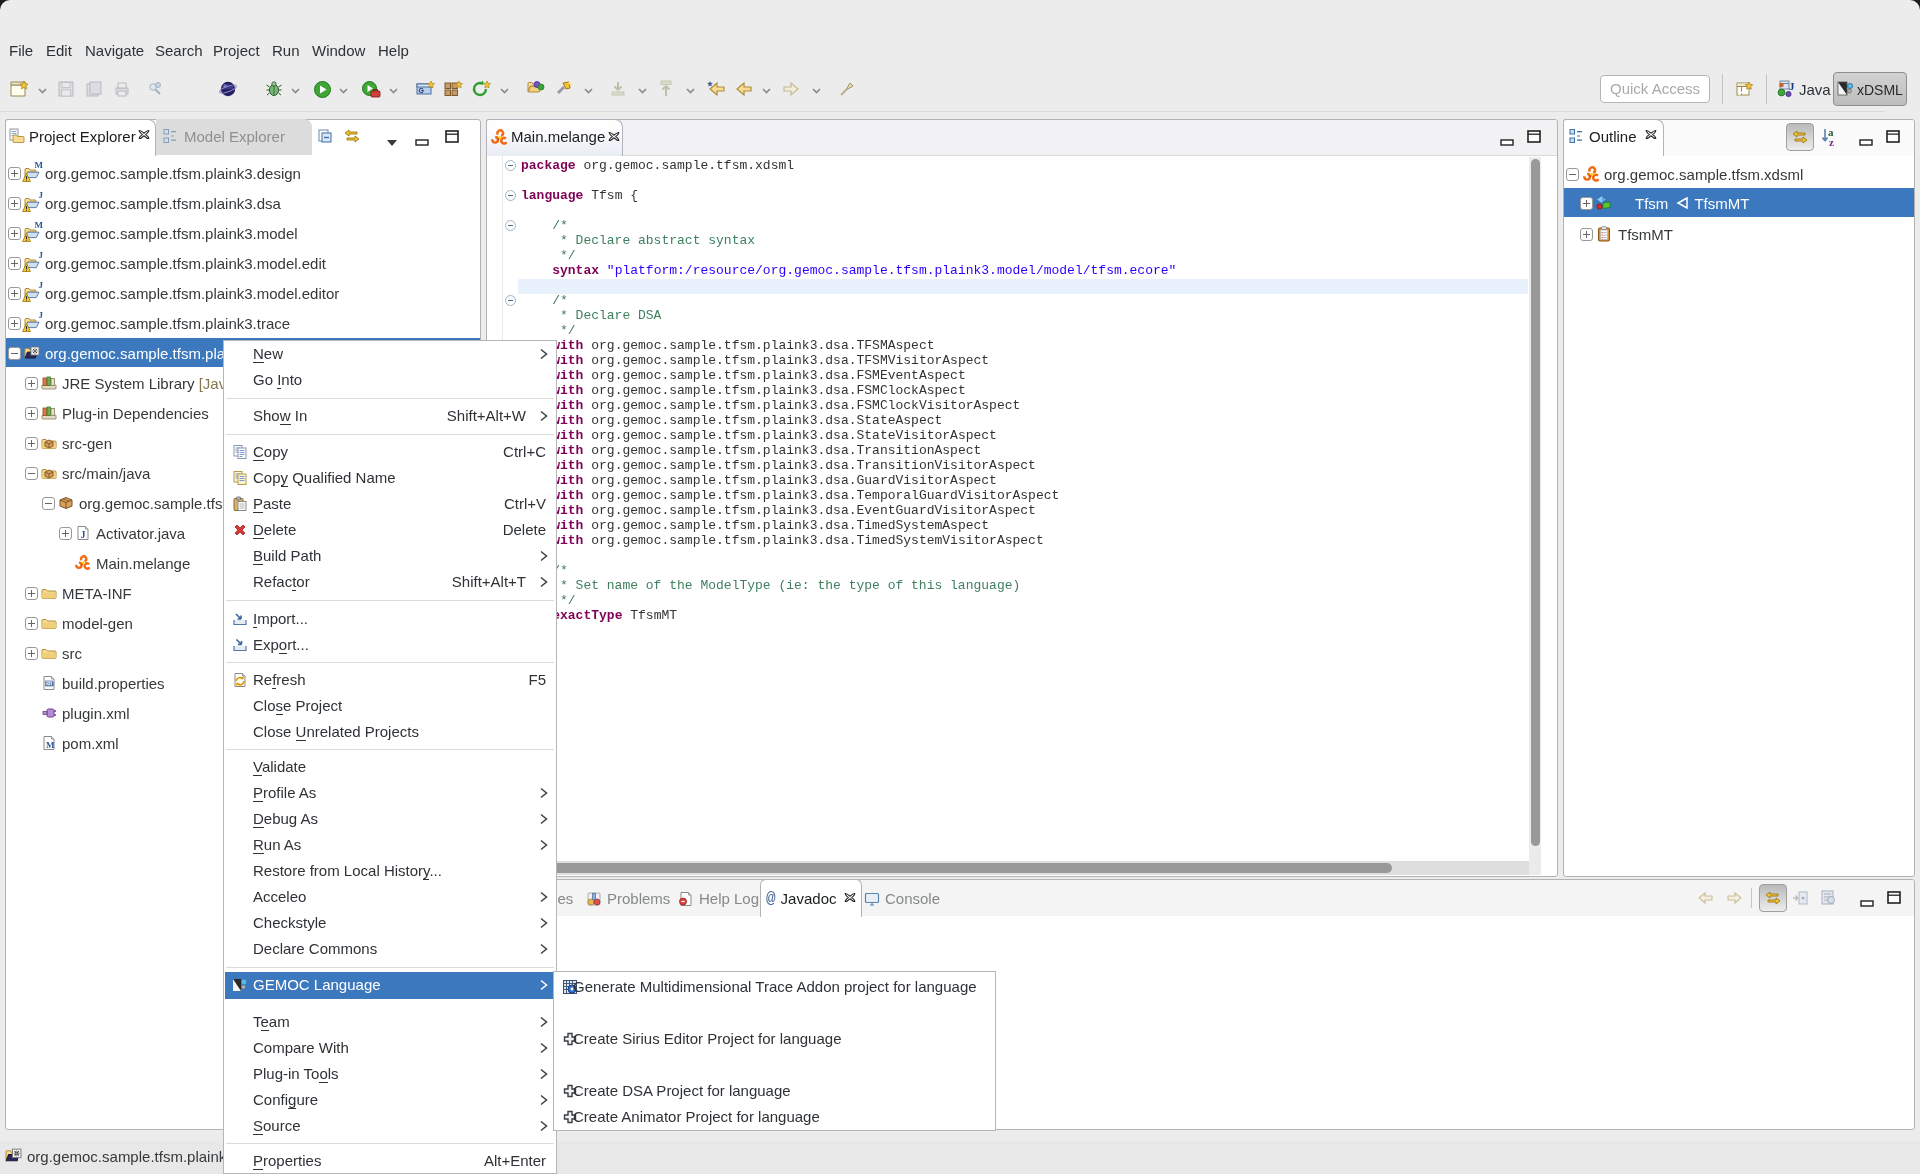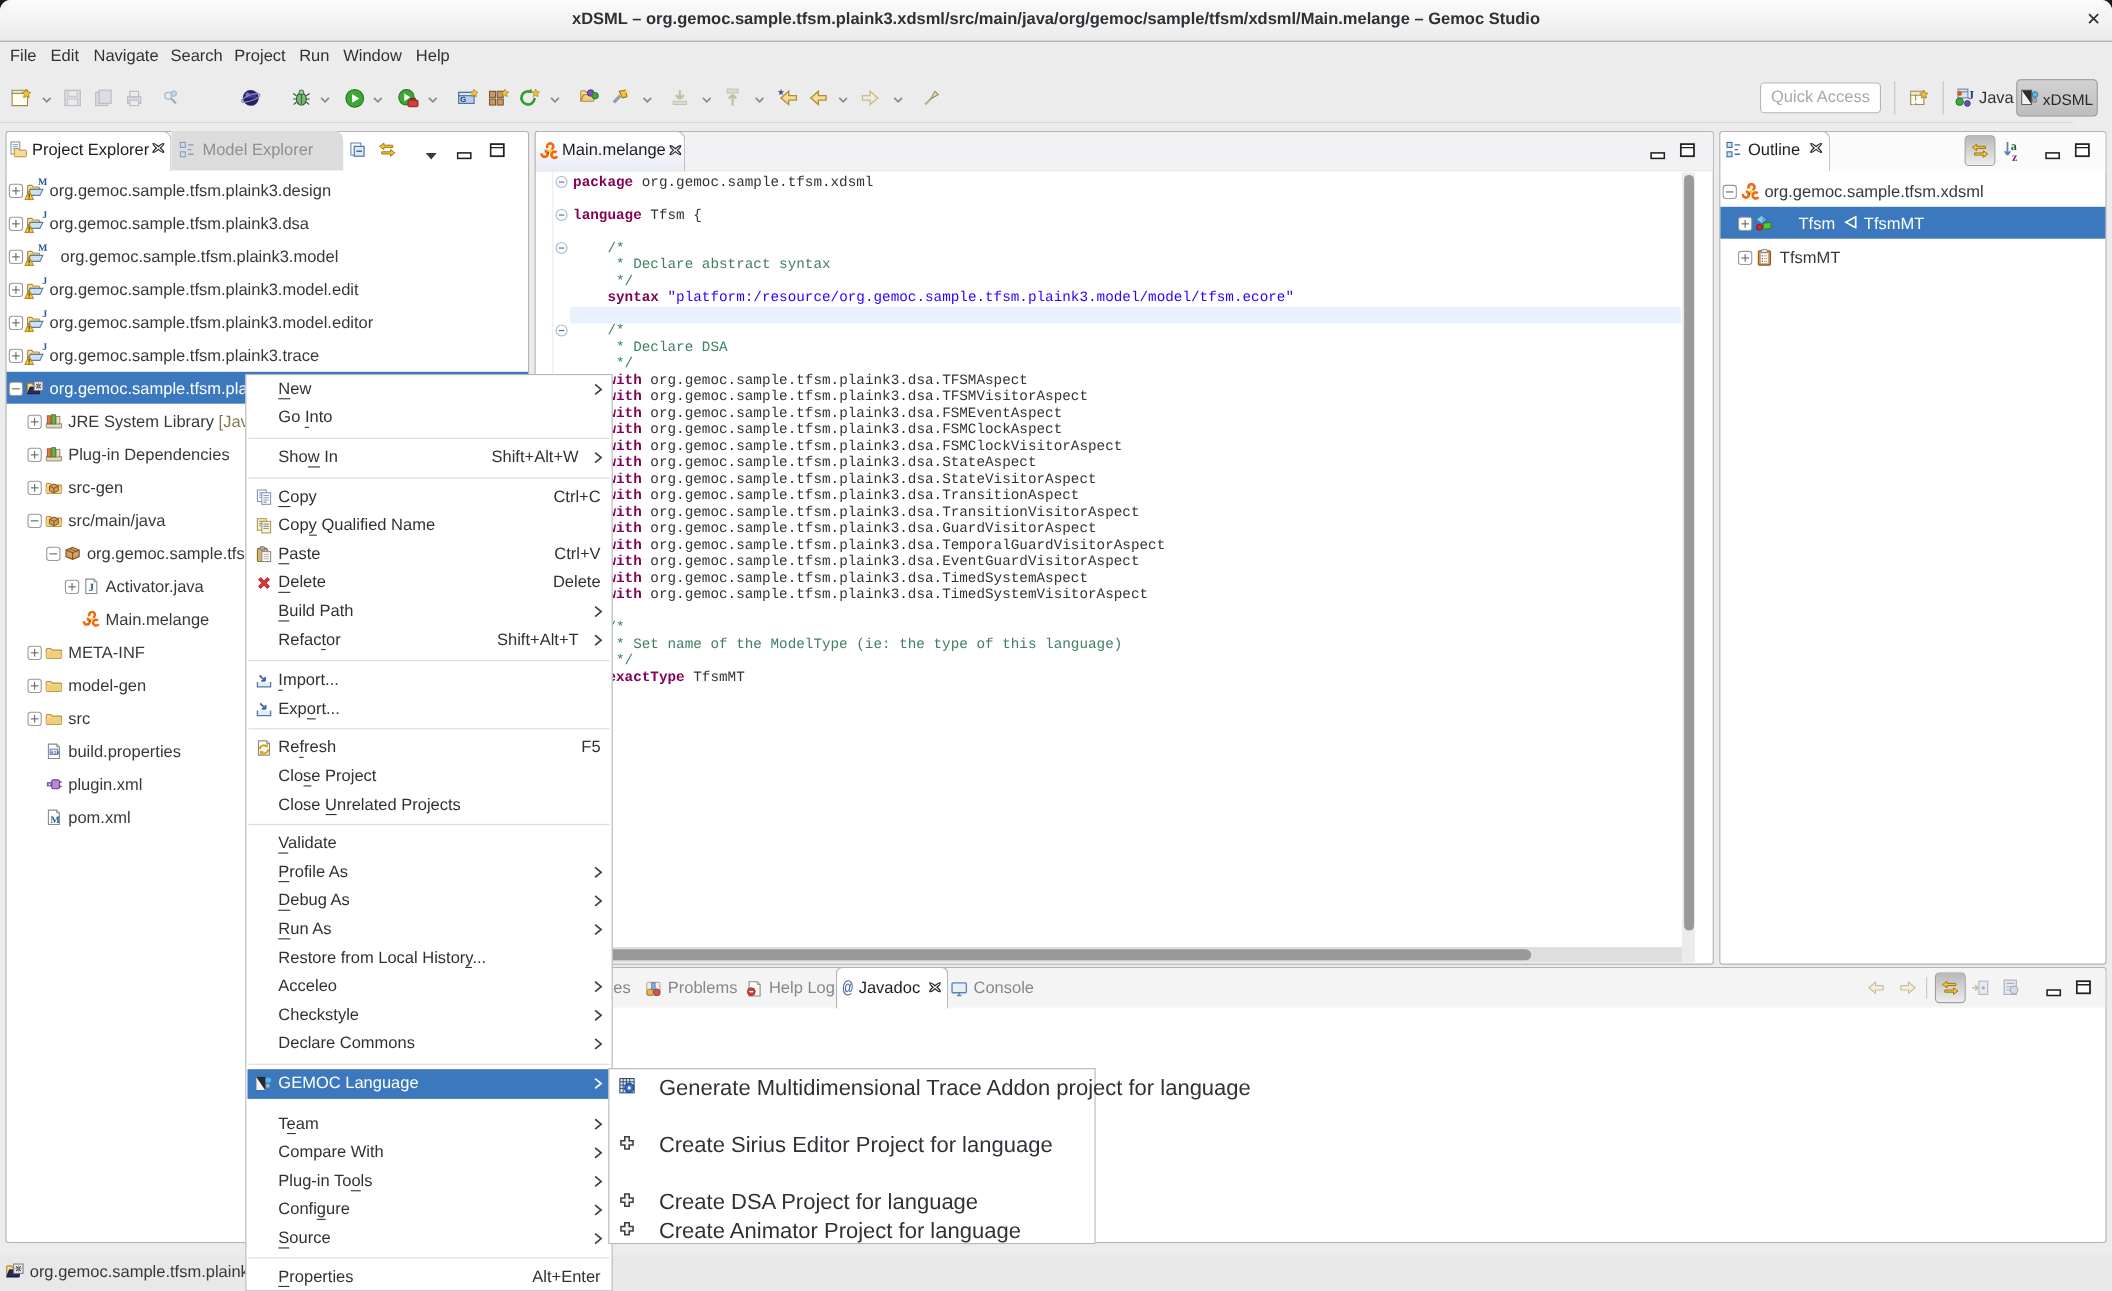--- a/index.html
+++ b/index.html
@@ -41,38 +41,34 @@
 .mrow .sc{position:absolute;right:9px;top:4px;font-size:15px;color:#2e3236}
 .mrow .sc2{position:absolute;right:29px;top:4px;font-size:15px;color:#2e3236}
 .mrow .ar{position:absolute;right:7px;top:5px;width:8px;height:16px}
 .msep{position:absolute;left:2px;right:2px;height:1px;background:#dadada}
 .mhl{background:#3c78bd}
 .mhl .lb{color:#fff}
 u{text-decoration:none;border-bottom:1px solid currentColor;padding-bottom:0px}
 #smenu{position:absolute;left:553px;top:971px;width:443px;height:160px;background:#fff;border:1px solid #b6b6b6;z-index:51}
 .srow{position:absolute;left:1px;right:1px;height:26px}
 .srow .ic{position:absolute;left:7px;top:5px;width:16px;height:16px}
-.srow .lb{position:absolute;left:44px;top:4px;font-size:20px;color:#2e3236;white-space:nowrap}
+.srow .lb{position:absolute;left:18px;top:4px;font-size:15px;color:#2e3236;white-space:nowrap}
 
 .btab{position:absolute;top:880px;height:37px;display:flex;align-items:center;font-size:15px;color:#85888a;white-space:nowrap}
 
 .sbtrack{position:absolute;background:#f4f4f4}
 .sbthumb{position:absolute;background:#999;border-radius:5px}
 #statusbar{position:absolute;left:0;top:1141px;width:1920px;height:33px;background:#e8e8e8}
 #statusbar .lbl{position:absolute;left:27px;top:7px;font-size:15px;color:#36393b}
 .vsep{position:absolute;width:1px;background:#b9b9b9}
 </style>
 </head>
 <body>
 <div id="win">
 
-<div id="titlebar">
-<div id="titletxt">xDSML – org.gemoc.sample.tfsm.plaink3.xdsml/src/main/java/org/gemoc/sample/tfsm/xdsml/Main.melange – Gemoc Studio</div>
-<div id="closebtn">✕</div>
-</div>
 
 <div id="menubar">
 <span class="mi" style="left:9px">File</span>
 <span class="mi" style="left:46px">Edit</span>
 <span class="mi" style="left:85px">Navigate</span>
 <span class="mi" style="left:155px">Search</span>
 <span class="mi" style="left:213px">Project</span>
 <span class="mi" style="left:272px">Run</span>
 <span class="mi" style="left:312px">Window</span>
 <span class="mi" style="left:378px">Help</span>
@@ -505,21 +501,21 @@
           <svg width="16" height="16">
             <use href="#s-openfold"></use>
           </svg>
           <svg width="9" height="9" style="left:-2px;top:8px">
             <path d="M4.5 0.5 L8.5 8.5 L0.5 8.5 Z" fill="#f4c430" stroke="#9a7a10" stroke-width="0.8"></path>
             <rect x="4" y="3" width="1" height="3" fill="#333"></rect>
             <rect x="4" y="6.7" width="1" height="1" fill="#333"></rect>
           </svg>
           <b style="position:absolute;right:-3px;top:-5px;font-size:9px;color:#2b5797;font-family:'Liberation Serif'">M</b>
         </span>
-        <span style="margin-left:15px">org.gemoc.sample.tfsm.plaink3.model</span>
+        <span style="margin-left:5px">org.gemoc.sample.tfsm.plaink3.model</span>
       </div>
 <div class="trow" style="left:6px;top:248px">
         <span class="eb plus" style="margin-left:2px"></span>
         <span class="ticon" style="margin-left:3px">
           <svg width="16" height="16">
             <use href="#s-openfold"></use>
           </svg>
           <svg width="9" height="9" style="left:-2px;top:8px">
             <path d="M4.5 0.5 L8.5 8.5 L0.5 8.5 Z" fill="#f4c430" stroke="#9a7a10" stroke-width="0.8"></path>
             <rect x="4" y="3" width="1" height="3" fill="#333"></rect>

